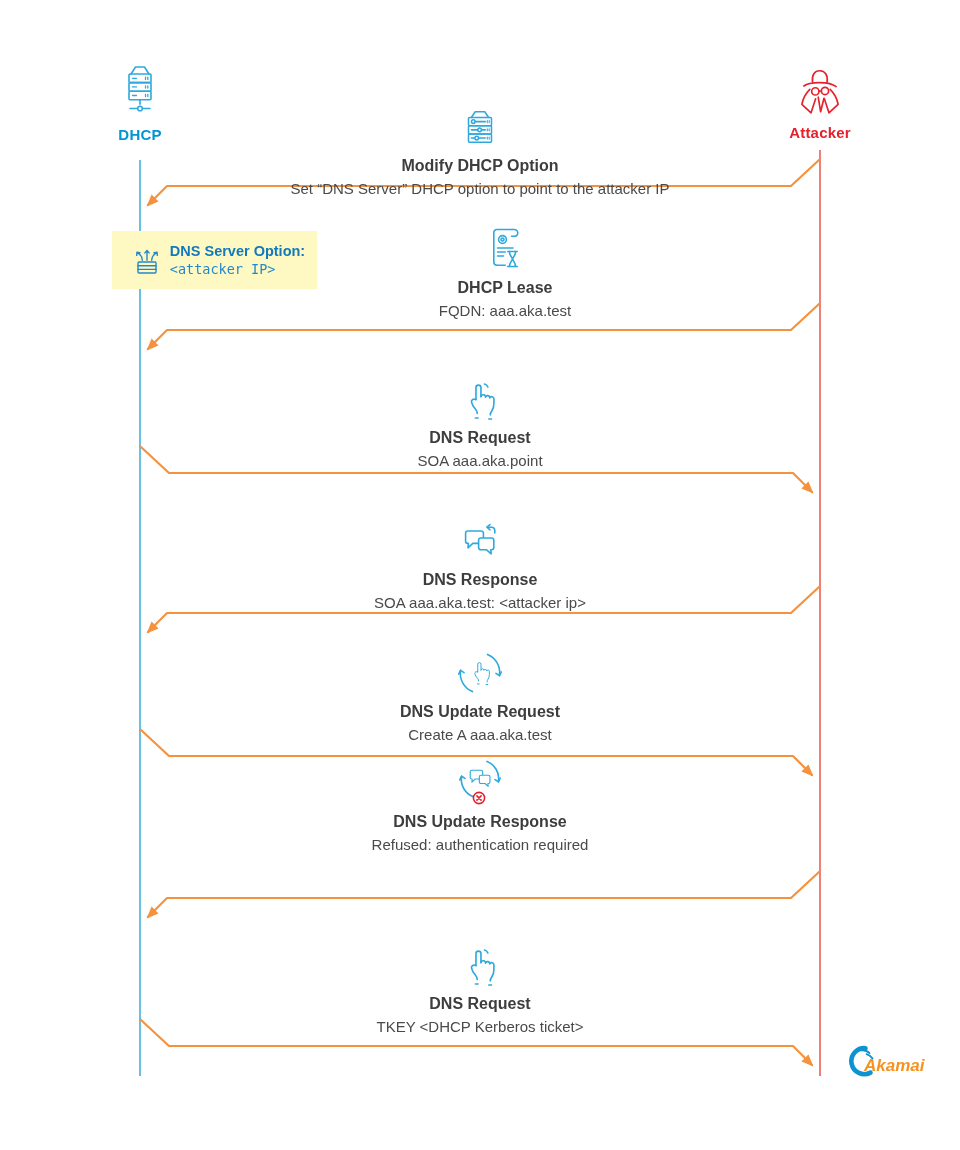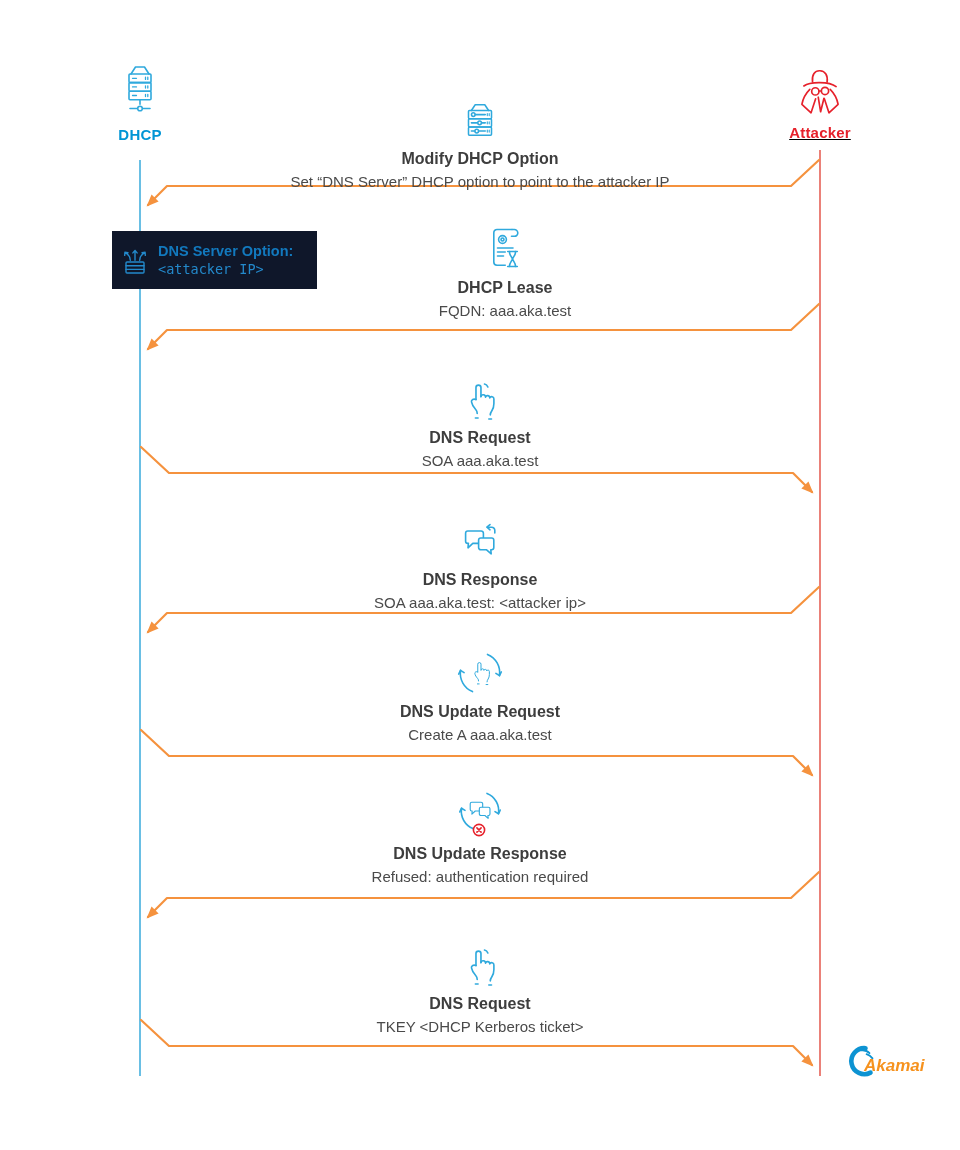--- a/index.html
+++ b/index.html
@@ -12,21 +12,21 @@
   .actor .icon-box{height:62px;display:flex;align-items:flex-end;justify-content:center;}
   .actor-label{font-size:15px;font-weight:bold;margin-top:6px;letter-spacing:.2px;}
   .actor-label.dhcp{color:#0095D5;}
   .actor-label.attacker{color:#E6212B;}
   .message{position:absolute;left:0;width:960px;text-align:center;z-index:2;}
   .message .icon-box{height:50px;display:flex;align-items:flex-end;justify-content:center;margin-bottom:4px;}
   .msg-title{font-size:16px;font-weight:bold;color:#3D3D3D;line-height:19px;}
   .msg-desc{font-size:15px;color:#4A4A4A;line-height:19px;margin-top:4px;}
   .note{
     position:absolute;left:112px;top:231px;width:205px;height:58px;z-index:4;
-    background:#0f172a;display:flex;align-items:center;
+    background:#fef9c3;display:flex;align-items:center;justify-content:center;
   }
   .note .icon-box{width:46px;display:flex;justify-content:center;}
   .note-title{font-size:14.5px;font-weight:bold;color:#1279BE;line-height:18px;}
   .note-value{font-family:"DejaVu Sans Mono",monospace;font-size:13.5px;color:#2389CB;line-height:18px;}
   .logo{position:absolute;left:838px;top:1044px;z-index:3;}
   svg{display:block;}
 </style>
 </head>
 <body>
 
@@ -62,37 +62,37 @@
           <path d="M16.5 16.3 h4 M16.5 24.9 h4 M16.5 33.5 h4"></path>
           <path d="M29.5 15.2 v2.2 M31.8 15.2 v2.2 M29.5 23.8 v2.2 M31.8 23.8 v2.2 M29.5 32.4 v2.2 M31.8 32.4 v2.2"></path>
         </g>
         <path d="M24 37.8 v4.4 M14 46.5 h7 M27 46.5 h7"></path>
         <circle cx="24" cy="46.5" r="2.3"></circle>
       </svg>
     </div>
     <div class="actor-label dhcp">DHCP</div>
   </div>
 
-  <div class="actor" style="left:760px;top:56px;text-decoration:underline;">
+  <div class="actor" style="left:760px;top:56px;">
     <div class="icon-box">
       <svg width="50" height="52" viewBox="0 0 48 50" fill="none" stroke="#E6212B" stroke-width="1.6" stroke-linecap="round" stroke-linejoin="round">
         <path d="M16.8 15.2 C16 8.5 19 4.3 24 4.6 C29 4.9 31.8 9 30.8 15.6"></path>
         <path d="M8.5 19.2 C14.5 14.8 33 14.8 39.5 19.8"></path>
         <circle cx="19.5" cy="24.4" r="3.5"></circle>
         <circle cx="28.8" cy="24" r="3.5"></circle>
         <path d="M23 24 h2.3"></path>
         <path d="M14.2 22.5 C10.2 26.5 7.6 31.5 6.6 36.8 L15.4 45 L19.8 31.5"></path>
         <path d="M33.8 22.5 C37.8 26.5 40.4 31.5 41.4 36.8 L32.6 45 L28.2 31.5"></path>
         <path d="M22.3 30 L24.6 44 L27.8 31"></path>
       </svg>
     </div>
     <div class="actor-label attacker">Attacker</div>
   </div>
 
-  <div class="message" style="top:95px;">
+  <div class="message" style="top:102px;">
     <div class="icon-box">
       <svg width="46" height="46" viewBox="0 0 48 48" fill="none" stroke="#2FA9DD" stroke-width="1.6" stroke-linecap="round" stroke-linejoin="round">
         <path d="M15 12 L19 6 H29 L33 12"></path>
         <rect x="12" y="12" width="24" height="8.6" rx="1"></rect>
         <rect x="12" y="20.6" width="24" height="8.6" rx="1"></rect>
         <rect x="12" y="29.2" width="24" height="8.6" rx="1"></rect>
         <circle cx="17" cy="16.3" r="1.9"></circle>
           <path d="M19.2 16.3 H29.5"></path>
         <path d="M15 24.9 h6.3"></path>
           <circle cx="23.6" cy="24.9" r="1.9"></circle>
@@ -130,21 +130,21 @@
     <div class="icon-box">
       <svg width="46" height="46" viewBox="0 0 48 48" fill="none" stroke="#2FA9DD" stroke-width="1.7" stroke-linecap="round" stroke-linejoin="round">
         <path d="M19.8 22.5 V10 a2.6 2.6 0 0 1 5.2 0 v9.2"></path>
         <path d="M25 19.6 a2.35 2.35 0 0 1 4.7 .4 a2.3 2.3 0 0 1 4.5 .8 a2.25 2.25 0 0 1 4.3 1 v4.8 c0 2.9 -.7 5.3 -2 7.3 -1 1.5 -1.7 2.8 -1.8 4.6"></path>
         <path d="M19.8 22.5 c-2.5 -1.3 -5.1 .1 -4.7 2.5 .5 2.9 2.1 5.4 4.4 7.9 1.1 1.2 1.6 2.5 1.6 4.1"></path>
         <path d="M19.2 41.8 h2.8 M33.2 42.8 h2.8"></path>
         <path d="M28.7 6.3 c1.7 .4 2.9 1.5 3.5 3.1"></path>
       </svg>
     </div>
     <div class="msg-title">DNS Request</div>
-    <div class="msg-desc">SOA aaa.aka.test</div>
+    <div class="msg-desc">SOA aaa.aka.point</div>
   </div>
 
   <div class="message" style="top:516px;">
     <div class="icon-box">
       <svg width="48" height="44" viewBox="0 0 48 44" fill="none" stroke="#2FA9DD" stroke-width="1.6" stroke-linecap="round" stroke-linejoin="round">
         <path d="M11.8 9 h13.4 a2.2 2.2 0 0 1 2.2 2.2 v8 a2.2 2.2 0 0 1 -2.2 2.2 h-8.4 l-4.8 4.4 .4 -4.4 h-.6 a2.2 2.2 0 0 1 -2.2 -2.2 v-8 a2.2 2.2 0 0 1 2.2 -2.2 Z"></path>
         <path fill="#fff" d="M24.8 16 h10.8 a2.2 2.2 0 0 1 2.2 2.2 v7.4 a2.2 2.2 0 0 1 -2.2 2.2 h-.8 l.4 4.1 -4.6 -4.1 h-5.8 a2.2 2.2 0 0 1 -2.2 -2.2 v-7.4 a2.2 2.2 0 0 1 2.2 -2.2 Z"></path>
         <path d="M31.5 5.2 h4.2 a3.1 3.1 0 0 1 3.1 3.1 v2.6"></path>
         <path d="M34 2.6 l-3.1 2.6 3.1 2.6"></path>
       </svg>
@@ -165,21 +165,21 @@
           <path d="M25 19.6 a2.35 2.35 0 0 1 4.7 .4 a2.3 2.3 0 0 1 4.5 .8 a2.25 2.25 0 0 1 4.3 1 v4.8 c0 2.9 -.7 5.3 -2 7.3 -1 1.5 -1.7 2.8 -1.8 4.6"></path>
           <path d="M19.8 22.5 c-2.5 -1.3 -5.1 .1 -4.7 2.5 .5 2.9 2.1 5.4 4.4 7.9 1.1 1.2 1.6 2.5 1.6 4.1"></path>
           <path d="M19.2 41.8 h2.8 M33.2 42.8 h2.8"></path>
         </g>
       </svg>
     </div>
     <div class="msg-title">DNS Update Request</div>
     <div class="msg-desc">Create A aaa.aka.test</div>
   </div>
 
-  <div class="message" style="top:790px;">
+  <div class="message" style="top:758px;">
     <div class="icon-box">
       <svg width="52" height="52" viewBox="0 0 50 52" fill="none" stroke="#2FA9DD" stroke-width="1.6" stroke-linecap="round" stroke-linejoin="round">
         <path d="M32 5.4 A18.5 18.5 0 0 1 43.4 25.6"></path>
         <path d="M40 23.6 l3.5 2.2 1.7 -3.7"></path>
         <path d="M18 40.6 A18.5 18.5 0 0 1 6.6 20.4"></path>
         <path d="M10 22.4 l-3.5 -2.2 -1.7 3.7"></path>
         <g transform="translate(8.5,8) scale(0.7)">
           <path d="M11.8 9 h13.4 a2.2 2.2 0 0 1 2.2 2.2 v8 a2.2 2.2 0 0 1 -2.2 2.2 h-8.4 l-4.8 4.4 .4 -4.4 h-.6 a2.2 2.2 0 0 1 -2.2 -2.2 v-8 a2.2 2.2 0 0 1 2.2 -2.2 Z"></path>
           <path fill="#fff" d="M24.8 16 h10.8 a2.2 2.2 0 0 1 2.2 2.2 v7.4 a2.2 2.2 0 0 1 -2.2 2.2 h-.8 l.4 4.1 -4.6 -4.1 h-5.8 a2.2 2.2 0 0 1 -2.2 -2.2 v-7.4 a2.2 2.2 0 0 1 2.2 -2.2 Z"></path>
         </g>

